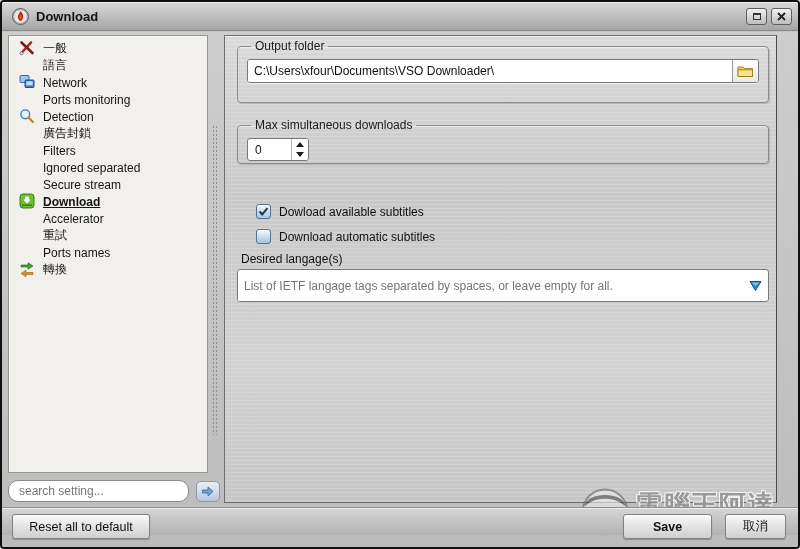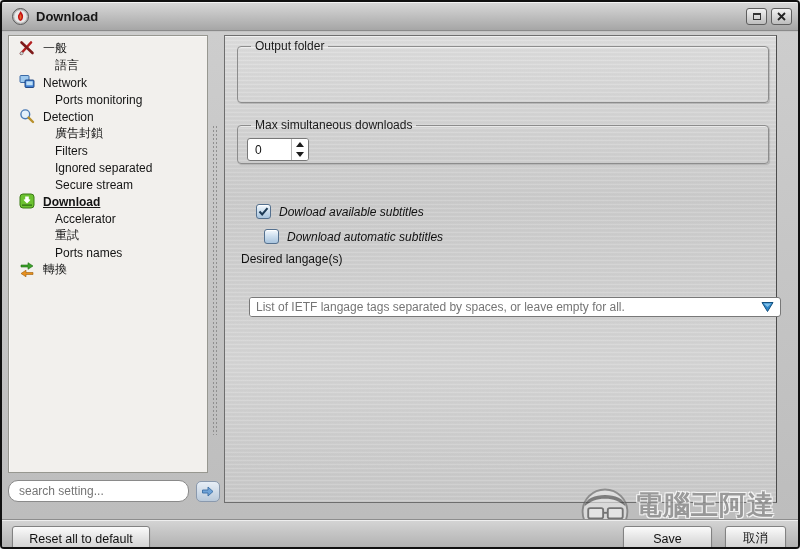--- a/index.html
+++ b/index.html
@@ -21,21 +21,21 @@
   
   .bodyarea{ position:absolute; top:30px; left:0; right:0; bottom:0;
     background:linear-gradient(180deg,#cdcdcd,#bcbcbc); }
 
   
   .sidebar{ position:absolute; left:6px; top:3px; width:200px; height:438px;
     background:#f2f0ed; border:1px solid #979790; box-shadow:inset 1px 1px 0 rgba(255,255,255,.6); padding-top:4px; }
   .srow{ height:17px; display:flex; align-items:center; position:relative; cursor:default; }
   .sic{ position:absolute; left:10px; top:0px; width:17px; height:16px; }
   .slabel{ font-size:12px; color:#141414; margin-left:34px; white-space:nowrap; }
-  .lvl1 .slabel{ margin-left:46px; }
+  .lvl1 .slabel{ margin-left:34px; }
   .sel .slabel{ font-weight:bold; text-decoration:underline; }
 
   
   .splitter{ position:absolute; left:207px; top:3px; width:12px; height:466px; }
   .splitter-grip{ position:absolute; left:3px; top:90px; width:6px; height:310px;
     background-image:radial-gradient(#8f8f8f 34%, transparent 36%); background-size:3px 4px; }
 
   
   .main{ position:absolute; left:222px; top:3px; width:553px; height:468px;
     border:1px solid #6e6e6e; border-right-color:#4c4c4c;
@@ -58,53 +58,53 @@
     display:flex; align-items:center; justify-content:center; }
 
   .spinner{ width:62px; height:23px; background:#fff; border:1px solid #787878; border-radius:3px;
     display:flex; overflow:hidden; }
   .spin-val{ flex:1; font-size:12px; color:#111; padding:4px 0 0 7px; }
   .spin-btns{ width:17px; border-left:1px solid #b5b5b5; display:flex; flex-direction:column; }
   .spin-up,.spin-down{ flex:1; display:flex; align-items:center; justify-content:center; background:#fff; }
   .tri-up{ width:0; height:0; border-left:4px solid transparent; border-right:4px solid transparent; border-bottom:5px solid #1c1c1c; display:block; }
   .tri-down{ width:0; height:0; border-left:4px solid transparent; border-right:4px solid transparent; border-top:5px solid #1c1c1c; display:block; }
 
-  .cbrow{ position:absolute; left:31px; display:flex; align-items:flex-end;font-style:italic; }
+  .cbrow{ position:absolute; left:31px; display:flex; align-items:flex-end; }
   .cb{ width:15px; height:15px; border:1px solid #54708e; border-radius:3px;
     background:linear-gradient(180deg,#f4f9fd 0%,#cfe0ef 45%,#a9c4dd 100%);
     box-shadow:inset 0 1px 0 rgba(255,255,255,.9); display:flex; align-items:center; justify-content:center; }
   .cb svg{ display:none; }
   .cb.on svg{ display:block; }
   .cblabel{ font-size:12px; color:#111; margin-left:8px; }
 
   .lang-label{ position:absolute; left:16px; top:216px; font-size:12px; color:#111; }
-  .langbox{ position:absolute; left:24px; top:233px; width:532px; height:20px; background:#fff;
-    border:1px solid #787878; border-radius:3px; display:flex; align-items:stretch; overflow:hidden;margin-top:28px; }
+  .langbox{ position:absolute; left:12px; top:233px; width:532px; height:33px; background:#fff;
+    border:1px solid #787878; border-radius:3px; display:flex; align-items:stretch; overflow:hidden; }
   .langbox input{ flex:1; border:0; outline:none; font-size:12px; color:#333; padding:0 6px; background:#fff;
     font-family:"Liberation Sans","DejaVu Sans",sans-serif; }
   .lang-arrow{ width:26px; display:flex; align-items:center; justify-content:center; }
 
   
   .search-row{ position:absolute; left:6px; top:446px; width:212px; height:26px; display:flex; align-items:center; }
   .search-input{ width:188px; height:22px; background:#fff; border:1px solid #8a8a8a; border-radius:10px;
     font-size:12px; color:#7d7d7d; padding:0 10px; outline:none;
     font-family:"Liberation Sans","DejaVu Sans",sans-serif; }
   .search-btn{ width:25px; height:21px; margin-left:7px; border:1px solid #8a99ad; border-radius:5px;
     background:linear-gradient(180deg,#e7eef6,#b9c9da); display:flex; align-items:center; justify-content:center; }
 
   
-  .bottombar{ position:absolute; left:0; right:0; bottom:0; height:28px;
+  .bottombar{ position:absolute; left:0; right:0; bottom:12px; height:28px;
     border-top:1px solid #8d8d8d; box-shadow:inset 0 1px 0 rgba(255,255,255,.6);
     background:linear-gradient(180deg,#d5d5d5,#b2b2b2); }
   .btn{ position:absolute; top:6px; height:25px; border:1px solid #828282; border-radius:3px;
     background:linear-gradient(180deg,#fbfbfb 0%,#e3e3e3 50%,#cfcfcf 100%);
     font-size:12.5px; color:#111; display:flex; align-items:center; justify-content:center;
     box-shadow:0 1px 1px rgba(0,0,0,.25); }
   .btn-reset{ left:10px; width:138px; }
-  .btn-save{ left:621px; width:89px; }
+  .btn-save{ left:621px; width:89px;font-weight:bold; }
   .btn-cancel{ left:723px; width:61px; }
 
   
   .watermark{ position:absolute; right:6px; top:450px; width:215px; display:flex; align-items:center;
     pointer-events:none; opacity:.8; }
   .wm-face{ width:56px; height:56px; flex:0 0 auto; opacity:.75; }
   .wm-texts{ margin-left:2px; }
   .wm-title{ font-size:27px; font-weight:bold; color:#8f8f8f; letter-spacing:1px; white-space:nowrap;
     text-shadow:1px 1px 0 #fff,-1px -1px 0 #fff,1px -1px 0 #fff,-1px 1px 0 #fff; }
   .wm-url{ font-size:11px; color:#cf5a5a; letter-spacing:.5px; margin-top:-2px; white-space:nowrap; }
@@ -231,20 +231,29 @@
       </div>
 
       <div class="splitter">
         <div class="splitter-grip"></div>
       </div>
 
       <div class="main">
 
         <fieldset class="fs-output">
           <legend>Output folder</legend>
+          <div class="pathbox">
+            <input type="text" value="C:\Users\xfour\Documents\VSO Downloader\" style="">
+            <span class="folder-btn">
+              <svg width="17" height="14" viewBox="0 0 17 14">
+                <path d="M1 3 L1 12.5 L15.5 12.5 L15.5 4.5 L7.5 4.5 L6 3 Z" fill="#f3d24b" stroke="#8a7414" stroke-width=".8"></path>
+                <path d="M1 5.8 L15.5 5.8 L15.5 12.5 L1 12.5 Z" fill="#f8e389" stroke="#8a7414" stroke-width=".8"></path>
+              </svg>
+            </span>
+          </div>
         </fieldset>
 
         <fieldset class="fs-max">
           <legend>Max simultaneous downloads</legend>
           <div class="spinner">
             <span class="spin-val">0</span>
             <span class="spin-btns">
               <span class="spin-up">
                   <i class="tri-up"></i>
                 </span>
@@ -257,21 +266,21 @@
 
         <div class="cbrow" style="top:168px;">
           <span class="cb on">
             <svg width="11" height="10" viewBox="0 0 11 10">
               <path d="M1.5 4.5 L4.2 7.5 L9.5 1.2" fill="none" stroke="#1d3a55" stroke-width="2"></path>
             </svg>
           </span>
           <span class="cblabel">Dowload available subtitles</span>
         </div>
 
-        <div class="cbrow" style="top:193px;margin-left:8px;">
+        <div class="cbrow" style="top:193px;">
           <span class="cb">
             
           </span>
           <span class="cblabel">Download automatic subtitles</span>
         </div>
 
         <div class="lang-label">Desired langage(s)</div>
         <div class="langbox">
           <input type="text" placeholder="List of IETF langage tags separated by spaces, or leave empty for all." style="">
           <span class="lang-arrow">

